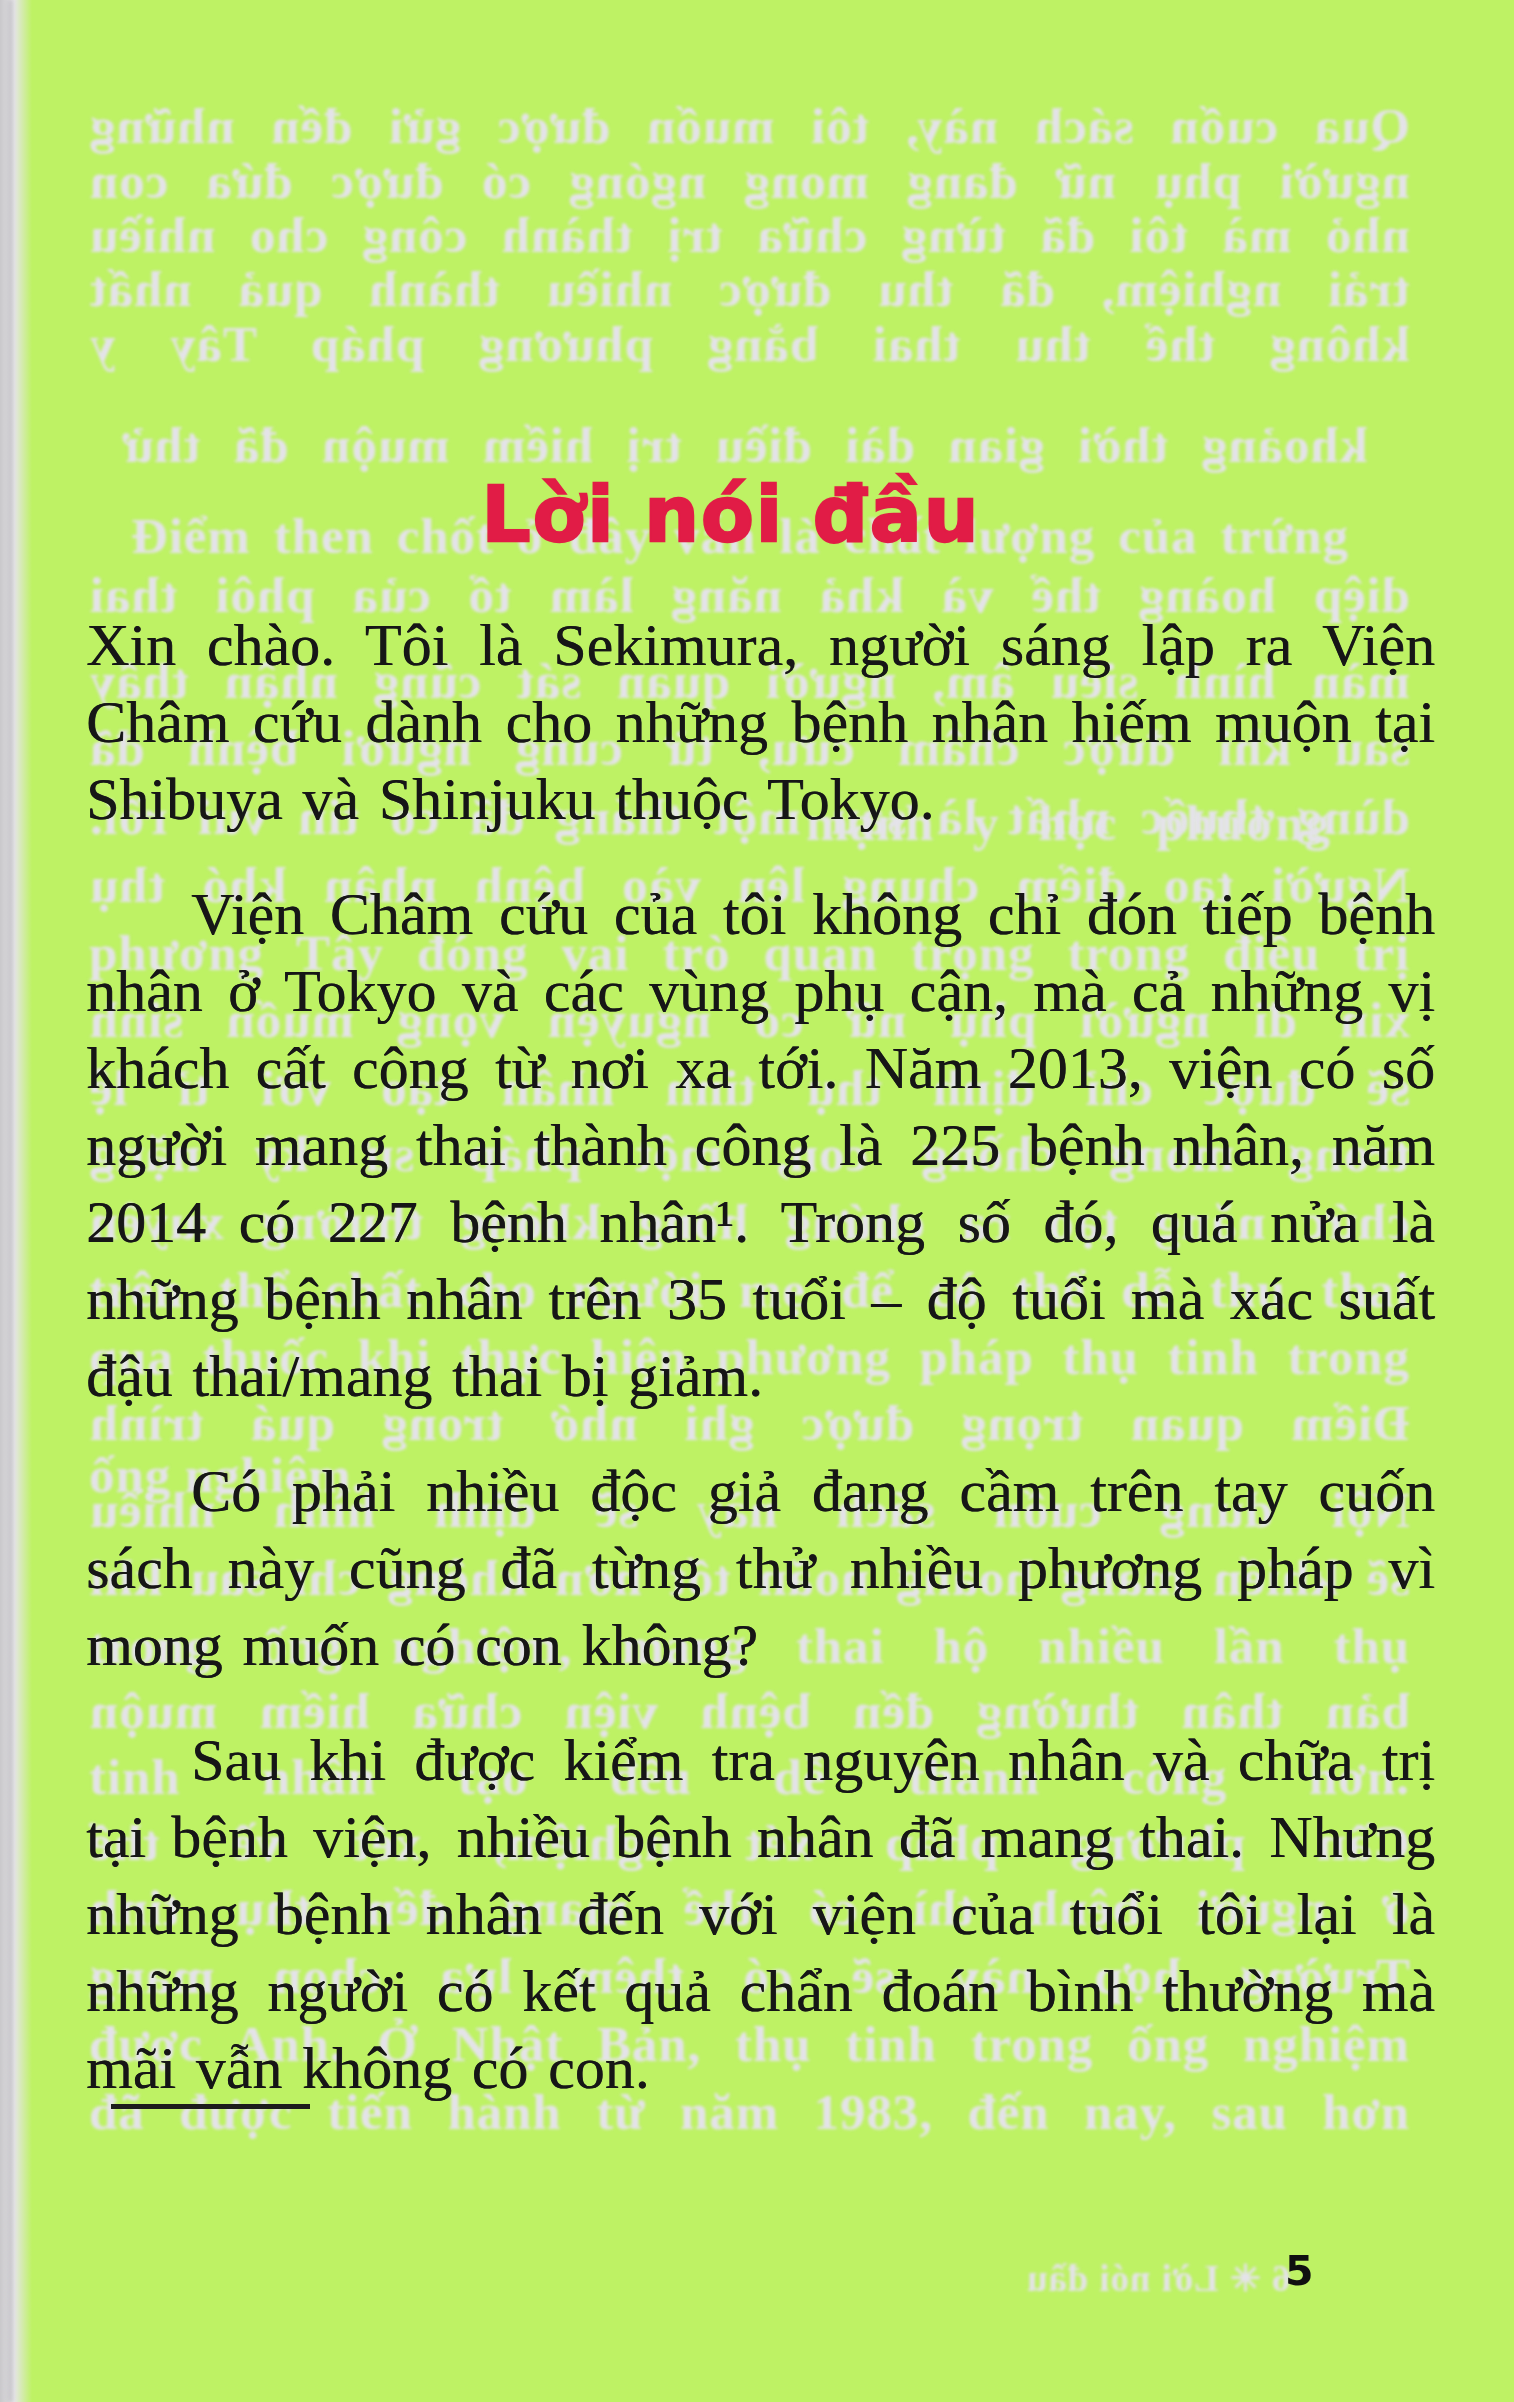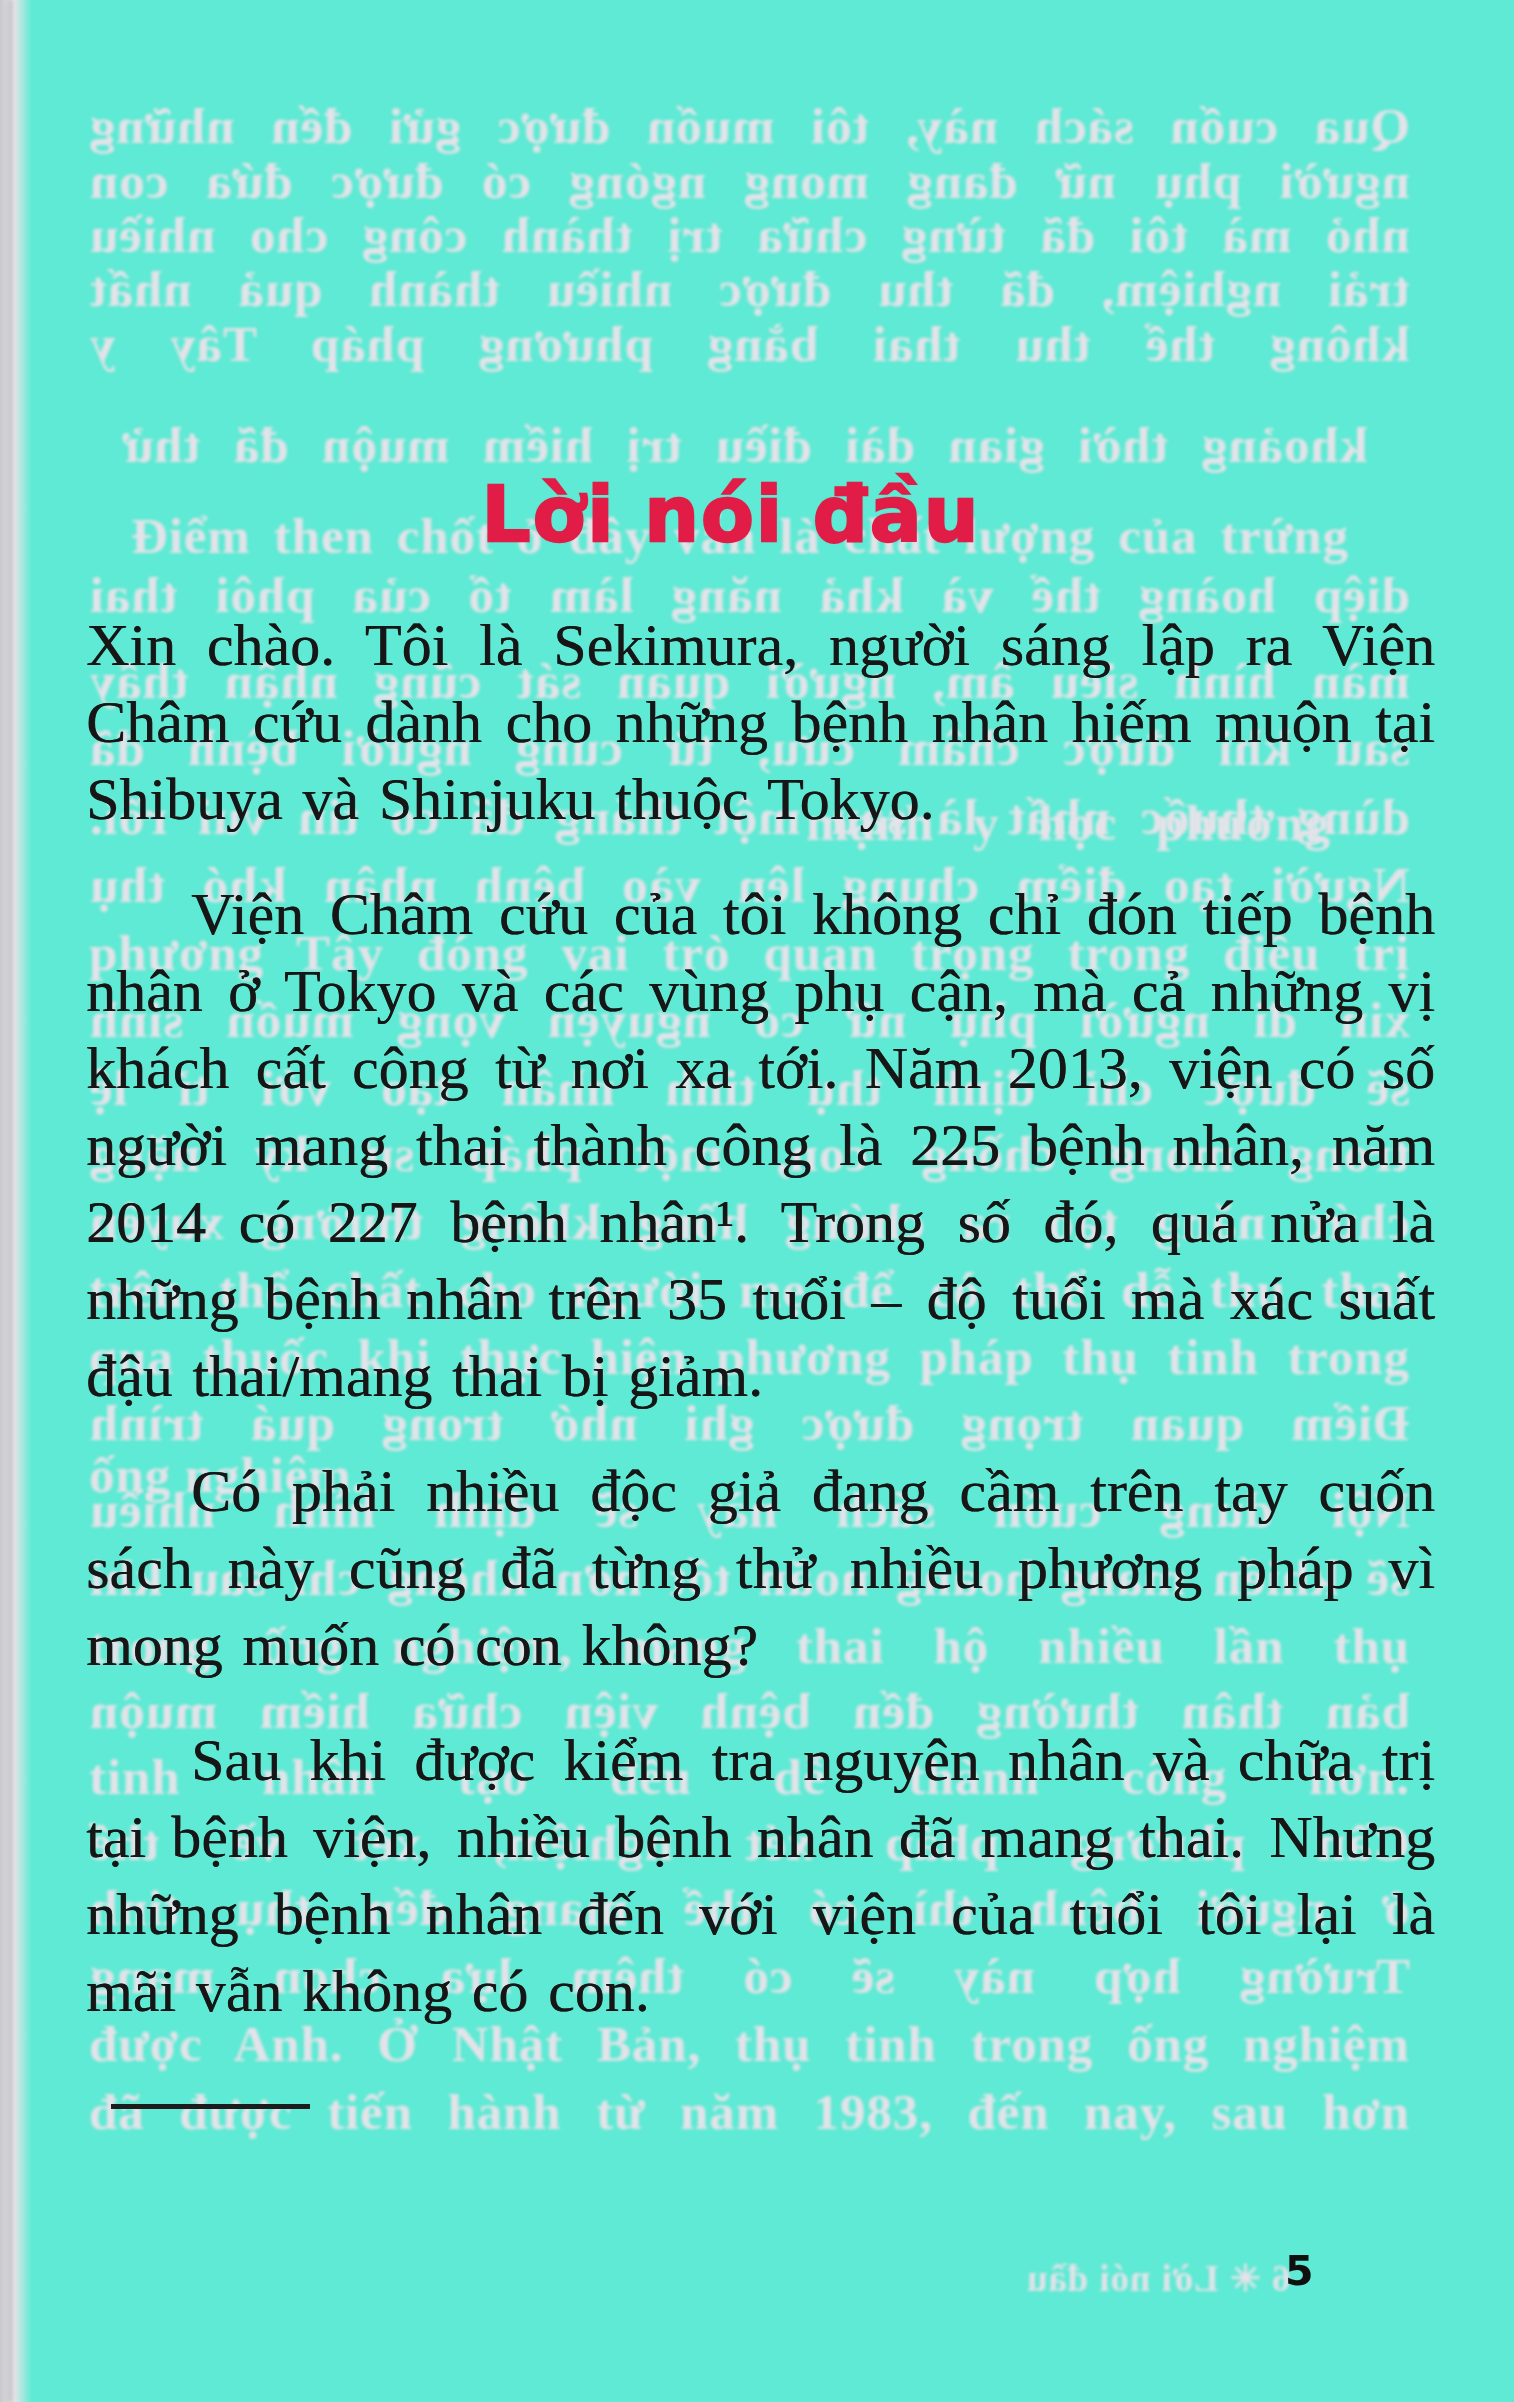--- a/index.html
+++ b/index.html
@@ -1,18 +1,18 @@
 <!DOCTYPE html>
 <html style="font-size:15px"><head>
 <meta charset="utf-8">
 <style>
   html,body { margin:0; padding:0; background:#ffffff; }
   .page {
     position:relative; width:1514px; height:2402px;
-    background:#5eead4; overflow:hidden;
+    background:#bef264; overflow:hidden;
     font-family:"Liberation Serif", serif;
   }
   
   .edge-left {
     position:absolute; left:0; top:0; bottom:0; width:32px;
     background:linear-gradient(90deg,#c9c8cb 0%,#e6e5e8 45%,rgba(255,255,255,0) 100%);
   }
   .edge-left-line {
     position:absolute; left:7.5px; top:0; bottom:0; width:5.6px;
     background:rgba(160,158,164,.35); filter:blur(1.9px);
@@ -125,20 +125,21 @@
       </div>
       <div class="para">
         <div class="line indent">Có phải nhiều độc giả đang cầm trên tay cuốn</div>
         <div class="line">sách này cũng đã từng thử nhiều phương pháp vì</div>
         <div class="line last">mong muốn có con không?</div>
       </div>
       <div class="para">
         <div class="line indent">Sau khi được kiểm tra nguyên nhân và chữa trị</div>
         <div class="line">tại bệnh viện, nhiều bệnh nhân đã mang thai. Nhưng</div>
         <div class="line">những bệnh nhân đến với viện của tuổi tôi lại là</div>
+        <div class="line">những người có kết quả chẩn đoán bình thường mà</div>
         <div class="line last">mãi vẫn không có con.</div>
       </div>
     </div>
 
   <div class="fn-rule"></div>
 
   <div class="pagenum">5</div>
 
 </div>
 

